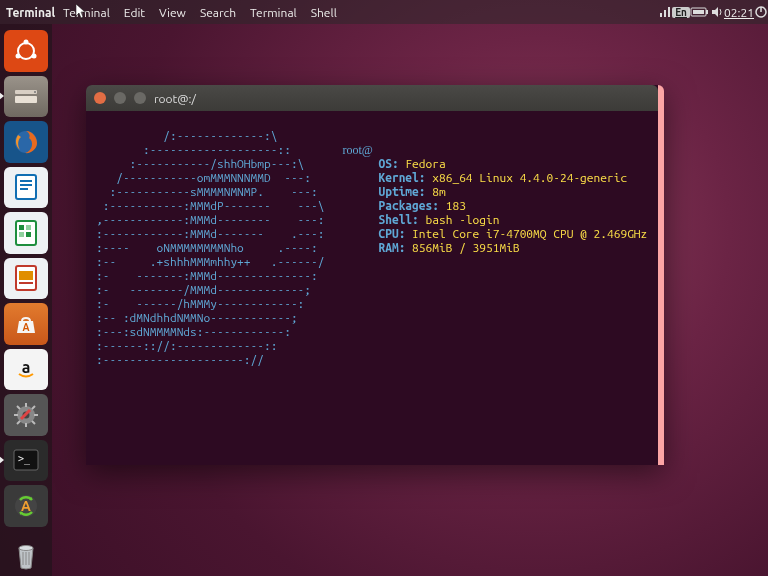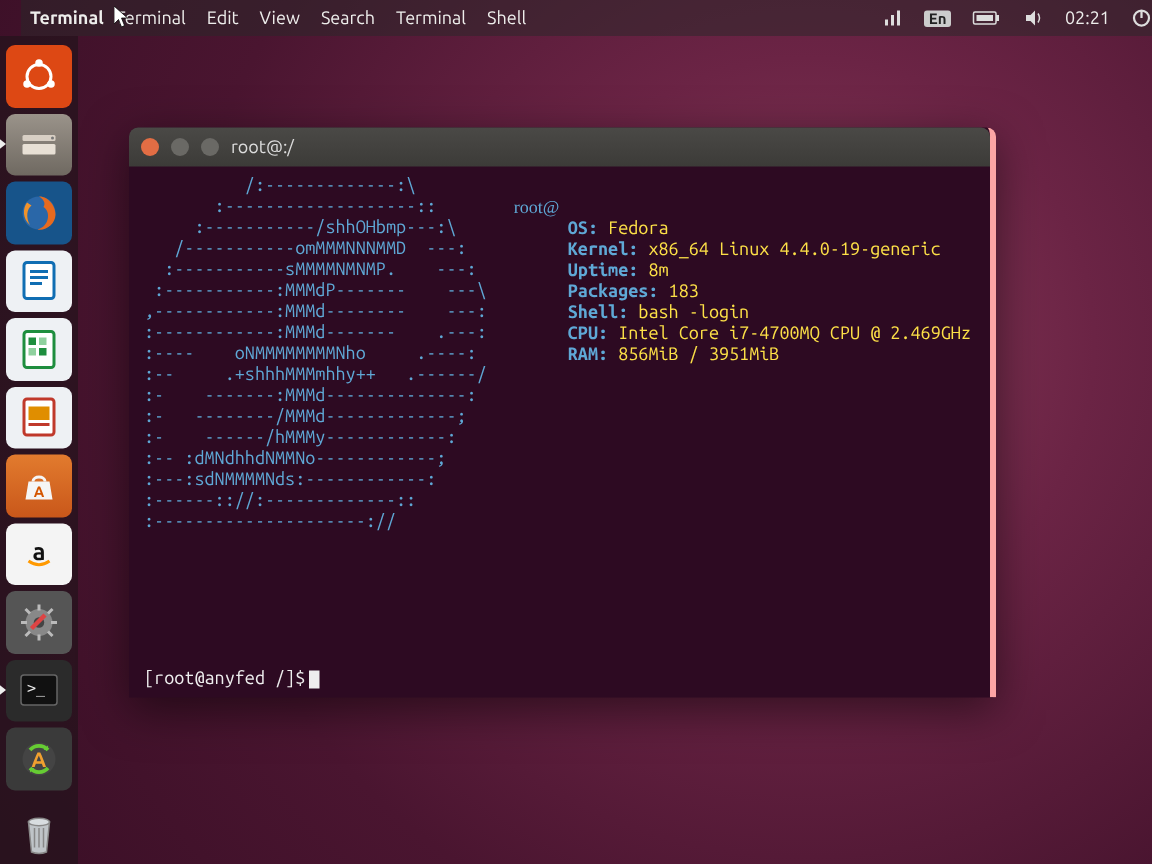--- a/index.html
+++ b/index.html
@@ -7,31 +7,31 @@
   width:768px; height:576px; overflow:hidden;
   font-family:"Ubuntu", sans-serif;
   background:#5b1936;
   position:relative;
 }
 .desktop-bg {
   position:absolute; inset:0;
   background: radial-gradient(circle at 70% 40%, #8a3b5a 0%, #6b2445 30%, #4a1530 65%, #3a0f26 100%);
 }
 .menubar {
-  position:absolute; top:0; left:14px; right:0; height:24px;
+  position:absolute; top:0; left:0; right:0; height:24px;
   background:rgba(40,40,40,0.5);
   display:flex; align-items:center;
   color:#eeeeec; font-size:12px;
   z-index:100;
   padding-left:6px;
 }
 .menubar .app-name { font-weight:bold; margin-right:8px; }
 .menubar .menu-item { margin-right:14px; cursor:pointer; }
 .menubar .spacer { flex:1; }
-.menubar .ind { margin-left:14px; font-size:12px; display:flex; align-items:center; }
+.menubar .ind { margin-left:0; font-size:12px; display:flex; align-items:center;text-decoration:underline; }
 .menubar .ind svg { display:block; }
 .menubar .en-box { background:#ccc; color:#222; font-size:10px; padding:0 3px; border-radius:2px; font-weight:bold;}
 .cursor-arrow{position:absolute;top:4px;left:76px;z-index:200;}
 .launcher {
   position:absolute; top:24px; left:0; bottom:0; width:52px;
   background:rgba(30,20,25,0.6);
   display:flex; flex-direction:column; align-items:center;
   padding-top:6px; gap:4px; z-index:90;
 }
 .launcher .tile {
@@ -44,23 +44,23 @@
   content:""; position:absolute; left:-5px; top:50%; transform:translateY(-50%);
   width:0;height:0;border-top:4px solid transparent;border-bottom:4px solid transparent;border-left:5px solid #eee;
 }
 .launcher .tile svg{display:block;}
 .launcher .trash-spacer{flex:1;}
 .term-window{
   position:absolute; top:85px; left:86px; width:578px; height:380px;
   background:#2d0a22;
   border-radius:6px 6px 0 0;
   box-shadow:0 8px 30px rgba(0,0,0,0.5);
-  border-right:4px solid #fca5a5;
+  border-right:6px solid #fca5a5;
   z-index:80;
-  display:flex; flex-direction:column;
+  display:flex; flex-direction:column;gap:12px;
 }
 .term-titlebar{
   height:26px; background:linear-gradient(#4a4946,#3c3b38);
   border-radius:6px 6px 0 0;
   display:flex; align-items:center; padding:0 8px; gap:8px;
   color:#ddd; font-size:12px;
 }
 .wbtn{width:12px;height:12px;border-radius:50%;}
 .wbtn.close{background:#e26d44;}
 .wbtn.min{background:#6a6965;}
@@ -255,22 +255,21 @@
 :-    -------:MMMd--------------:
 :-   --------/MMMd-------------;
 :-    ------/hMMMy------------:
 :-- :dMNdhhdNMMNo------------;
 :---:sdNMMMMNds:------------:
 :------:://:-------------::
 :---------------------://</div>
     <div class="info">
 <span class="user">root@</span>
 <span class="key">OS:</span> <span class="val">Fedora</span>
-<span class="key">Kernel:</span> <span class="val">x86_64 Linux 4.4.0-19-generic</span>
+<span class="key">Kernel:</span> <span class="val">x86_64 Linux 4.4.0-24-generic</span>
 <span class="key">Uptime:</span> <span class="val">8m</span>
 <span class="key">Packages:</span> <span class="val">183</span>
 <span class="key">Shell:</span> <span class="val">bash -login</span>
 <span class="key">CPU:</span> <span class="val">Intel Core i7-4700MQ CPU @ 2.469GHz</span>
 <span class="key">RAM:</span> <span class="val">856MiB / 3951MiB</span>
     </div>
   </div>
-  <div class="prompt"><span>[root@anyfed /]$</span><span class="cur"></span></div>
 </div>
 
 </body></html>

